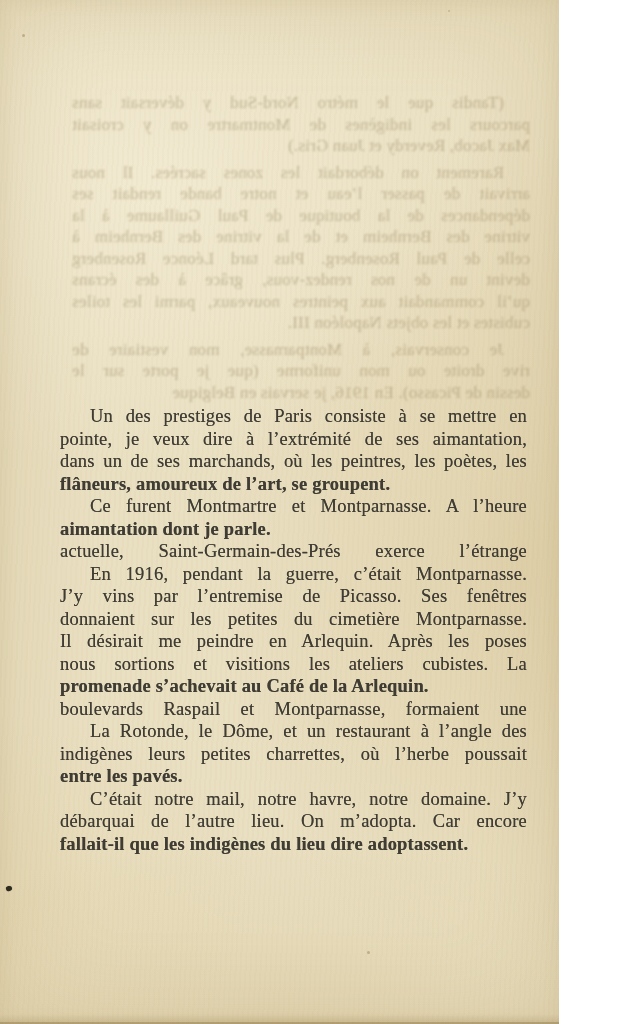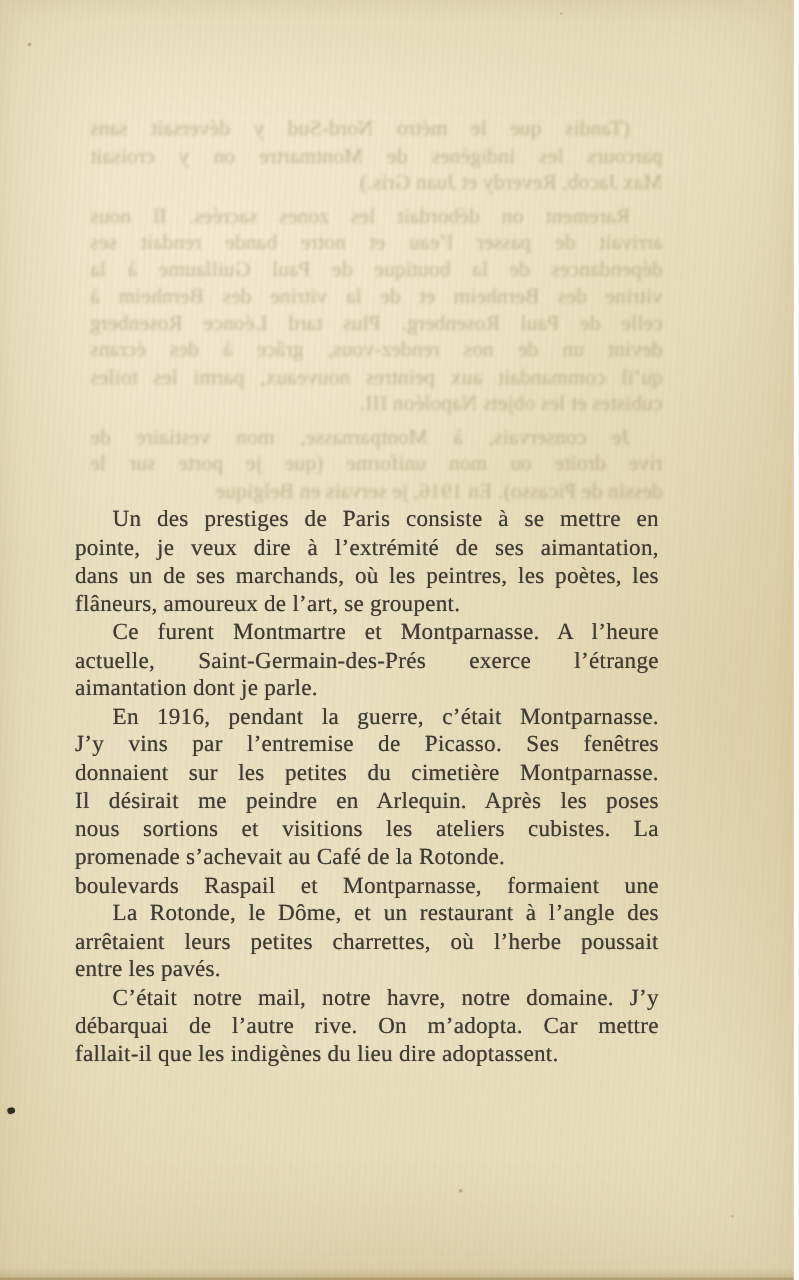--- a/index.html
+++ b/index.html
@@ -3,21 +3,21 @@
 <meta charset="utf-8">
 <style>
   html, body { margin: 0; padding: 0; }
   body {
     width: 639px; height: 1024px;
     font-family: "Liberation Serif", serif;
     overflow: hidden;
   }
   .page {
     position: relative;
-    width: 635px; height: 1024px;
+    width: 559px; height: 1024px;
     background-color: #e9dfc1;
     background-image:
       repeating-linear-gradient(93deg, rgba(180,160,110,.04) 0 2px, rgba(0,0,0,0) 2px 5px),
       radial-gradient(ellipse 520px 420px at 28% 18%, rgba(248,242,222,.55), rgba(248,242,222,0) 70%),
       radial-gradient(ellipse 420px 620px at 92% 55%, rgba(205,182,128,.30), rgba(205,182,128,0) 70%),
       radial-gradient(ellipse 620px 300px at 50% 102%, rgba(200,176,122,.22), rgba(200,176,122,0) 70%),
       radial-gradient(ellipse 320px 260px at 6% 88%, rgba(225,209,166,.35), rgba(225,209,166,0) 70%);
     box-shadow:
       inset 0 0 95px rgba(158,128,66,.20),
       inset 0 0 18px rgba(158,128,66,.10);
@@ -56,21 +56,21 @@
     letter-spacing: .2px;
     text-shadow: 0 0 .6px rgba(63,60,52,.75);
   }
   .main-block .para { margin: 0; }
   .main-block .line {
     white-space: nowrap;
     text-align: justify;
     text-align-last: justify;
     overflow: hidden;
   }
-  .main-block .line.last { text-align-last: left; }
+  .main-block .line.last { text-align-last: left; font-weight: bold; }
   .main-block .line.indent { padding-left: 30px; }
 
   
   .ink-dot {
     position: absolute;
     left: 6px; top: 886px;
     width: 6px; height: 5px;
     background: #2e2a1f;
     border-radius: 50% 60% 55% 50%;
     transform: rotate(-15deg);
@@ -122,40 +122,40 @@
 
   <div class="main-block">
     <div class="para">
       <div class="line indent">Un des prestiges de Paris consiste à se mettre en</div>
       <div class="line">pointe, je veux dire à l’extrémité de ses aimantation,</div>
       <div class="line">dans un de ses marchands, où les peintres, les poètes, les</div>
       <div class="line last">flâneurs, amoureux de l’art, se groupent.</div>
     </div>
     <div class="para">
       <div class="line indent">Ce furent Montmartre et Montparnasse. A l’heure</div>
+      <div class="line last">aimantation dont je parle.</div>
       <div class="line">actuelle, Saint-Germain-des-Prés exerce l’étrange</div>
-      <div class="line last">aimantation dont je parle.</div>
     </div>
     <div class="para">
       <div class="line indent">En 1916, pendant la guerre, c’était Montparnasse.</div>
       <div class="line">J’y vins par l’entremise de Picasso. Ses fenêtres</div>
       <div class="line">donnaient sur les petites du cimetière Montparnasse.</div>
       <div class="line">Il désirait me peindre en Arlequin. Après les poses</div>
       <div class="line">nous sortions et visitions les ateliers cubistes. La</div>
-      <div class="line last">promenade s’achevait au Café de la Rotonde.</div>
+      <div class="line last">promenade s’achevait au Café de la Arlequin.</div>
     </div>
     <div class="para">
       <div class="line">boulevards Raspail et Montparnasse, formaient une</div>
       <div class="line indent">La Rotonde, le Dôme, et un restaurant à l’angle des</div>
-      <div class="line">arrêtaient leurs petites charrettes, où l’herbe poussait</div>
+      <div class="line">indigènes leurs petites charrettes, où l’herbe poussait</div>
       <div class="line last">entre les pavés.</div>
     </div>
     <div class="para">
       <div class="line indent">C’était notre mail, notre havre, notre domaine. J’y</div>
-      <div class="line">débarquai de l’autre rive. On m’adopta. Car mettre</div>
+      <div class="line">débarquai de l’autre lieu. On m’adopta. Car encore</div>
       <div class="line last">fallait-il que les indigènes du lieu dire adoptassent.</div>
     </div>
   </div>
 
   <div class="ink-dot"></div>
   <div class="speck s1"></div>
   <div class="speck s2"></div>
   <div class="speck s3"></div>
   <div class="speck s4"></div>
   <div class="bottom-edge"></div>

